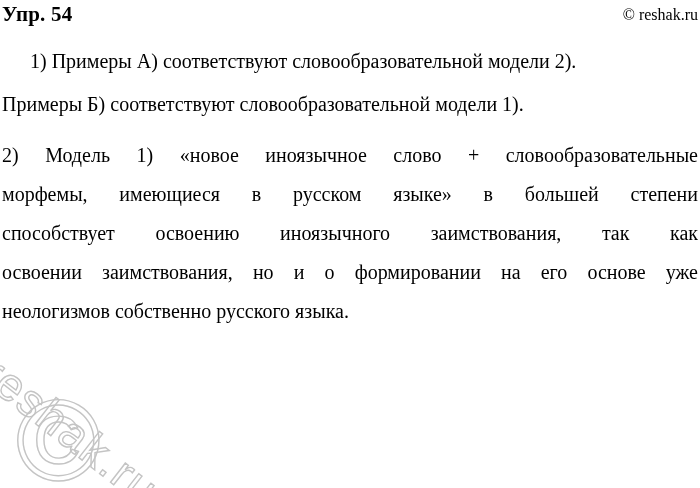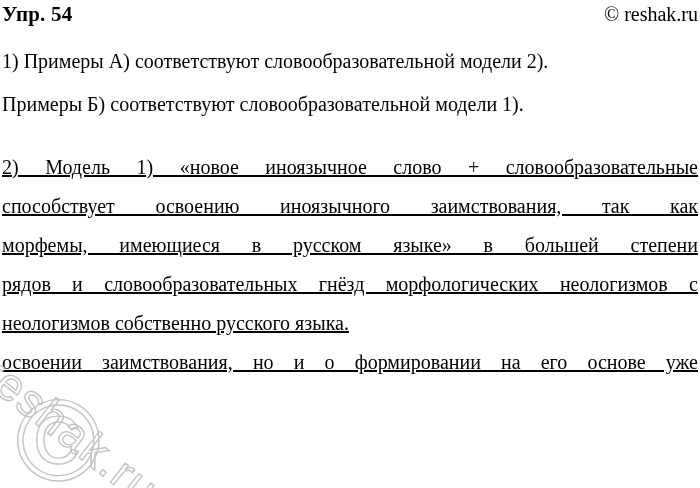--- a/index.html
+++ b/index.html
@@ -13,35 +13,35 @@
     position: relative;
     width: 700px; height: 420px;
     box-sizing: border-box;
     padding: 2px 2px 0 2px;
   }
   .hdr {
     display: flex; justify-content: space-between; align-items: flex-start;
     font-size: 20px; line-height: 25px;
   }
   .hdr .ex-title { font-weight: 700; font-size: 21px; letter-spacing: 0.2px; }
-  .hdr .copy { font-size: 20px; }
+  .hdr .copy { font-size: 16px; }
   .answer { }
   .body-line {
     font-size: 20px;
     line-height: 39px;
     text-align: justify;
     text-align-last: justify;
   }
   .body-line.lastline {
     text-align: left;
     text-align-last: left;
   }
-  .p1 { margin-top: 15px; }
+  .p1 { margin-top: 15px; margin-left: 28px; }
   .p2 { margin-top: 4px; }
-  .p3 { margin-top: 24px; text-decoration: underline; }
+  .p3 { margin-top: 12px; }
   .body-line i { font-style: italic; }
   
   .wm {
     position: absolute;
     pointer-events: none;
     color: transparent;
     -webkit-text-stroke: 1.4px #c4c4c4;
     font-family: "Liberation Sans", sans-serif;
     z-index: 5;
     user-select: none;
@@ -69,25 +69,24 @@
   </div>
 
   <div class="answer">
 
     <div class="body-line lastline p1">1) Примеры А) соответствуют словообразовательной модели 2).</div>
 
     <div class="body-line lastline p2">Примеры Б) соответствуют словообразовательной модели 1).</div>
 
     <div class="p3">
       <div class="body-line">2) Модель 1) «новое иноязычное слово + словообразовательные</div>
+      <div class="body-line">морфемы, имеющиеся в русском языке» в большей степени</div>
       <div class="body-line">способствует освоению иноязычного заимствования, так как</div>
-      <div class="body-line">морфемы, имеющиеся в русском языке» в большей степени</div>
-      <div class="body-line">рядов и словообразовательных гнёзд морфологических неологизмов с</div>
+      <div class="body-line">освоении заимствования, но и о формировании на его основе уже</div>
       <div class="body-line lastline">неологизмов собственно русского языка.</div>
-      <div class="body-line">освоении заимствования, но и о формировании на его основе уже</div>
     </div>
 
   </div>
 
   <div class="wm wm-sym">©</div>
   <div class="wm wm-txt">reshak.ru</div>
 
 </div>
 
 </body></html>

